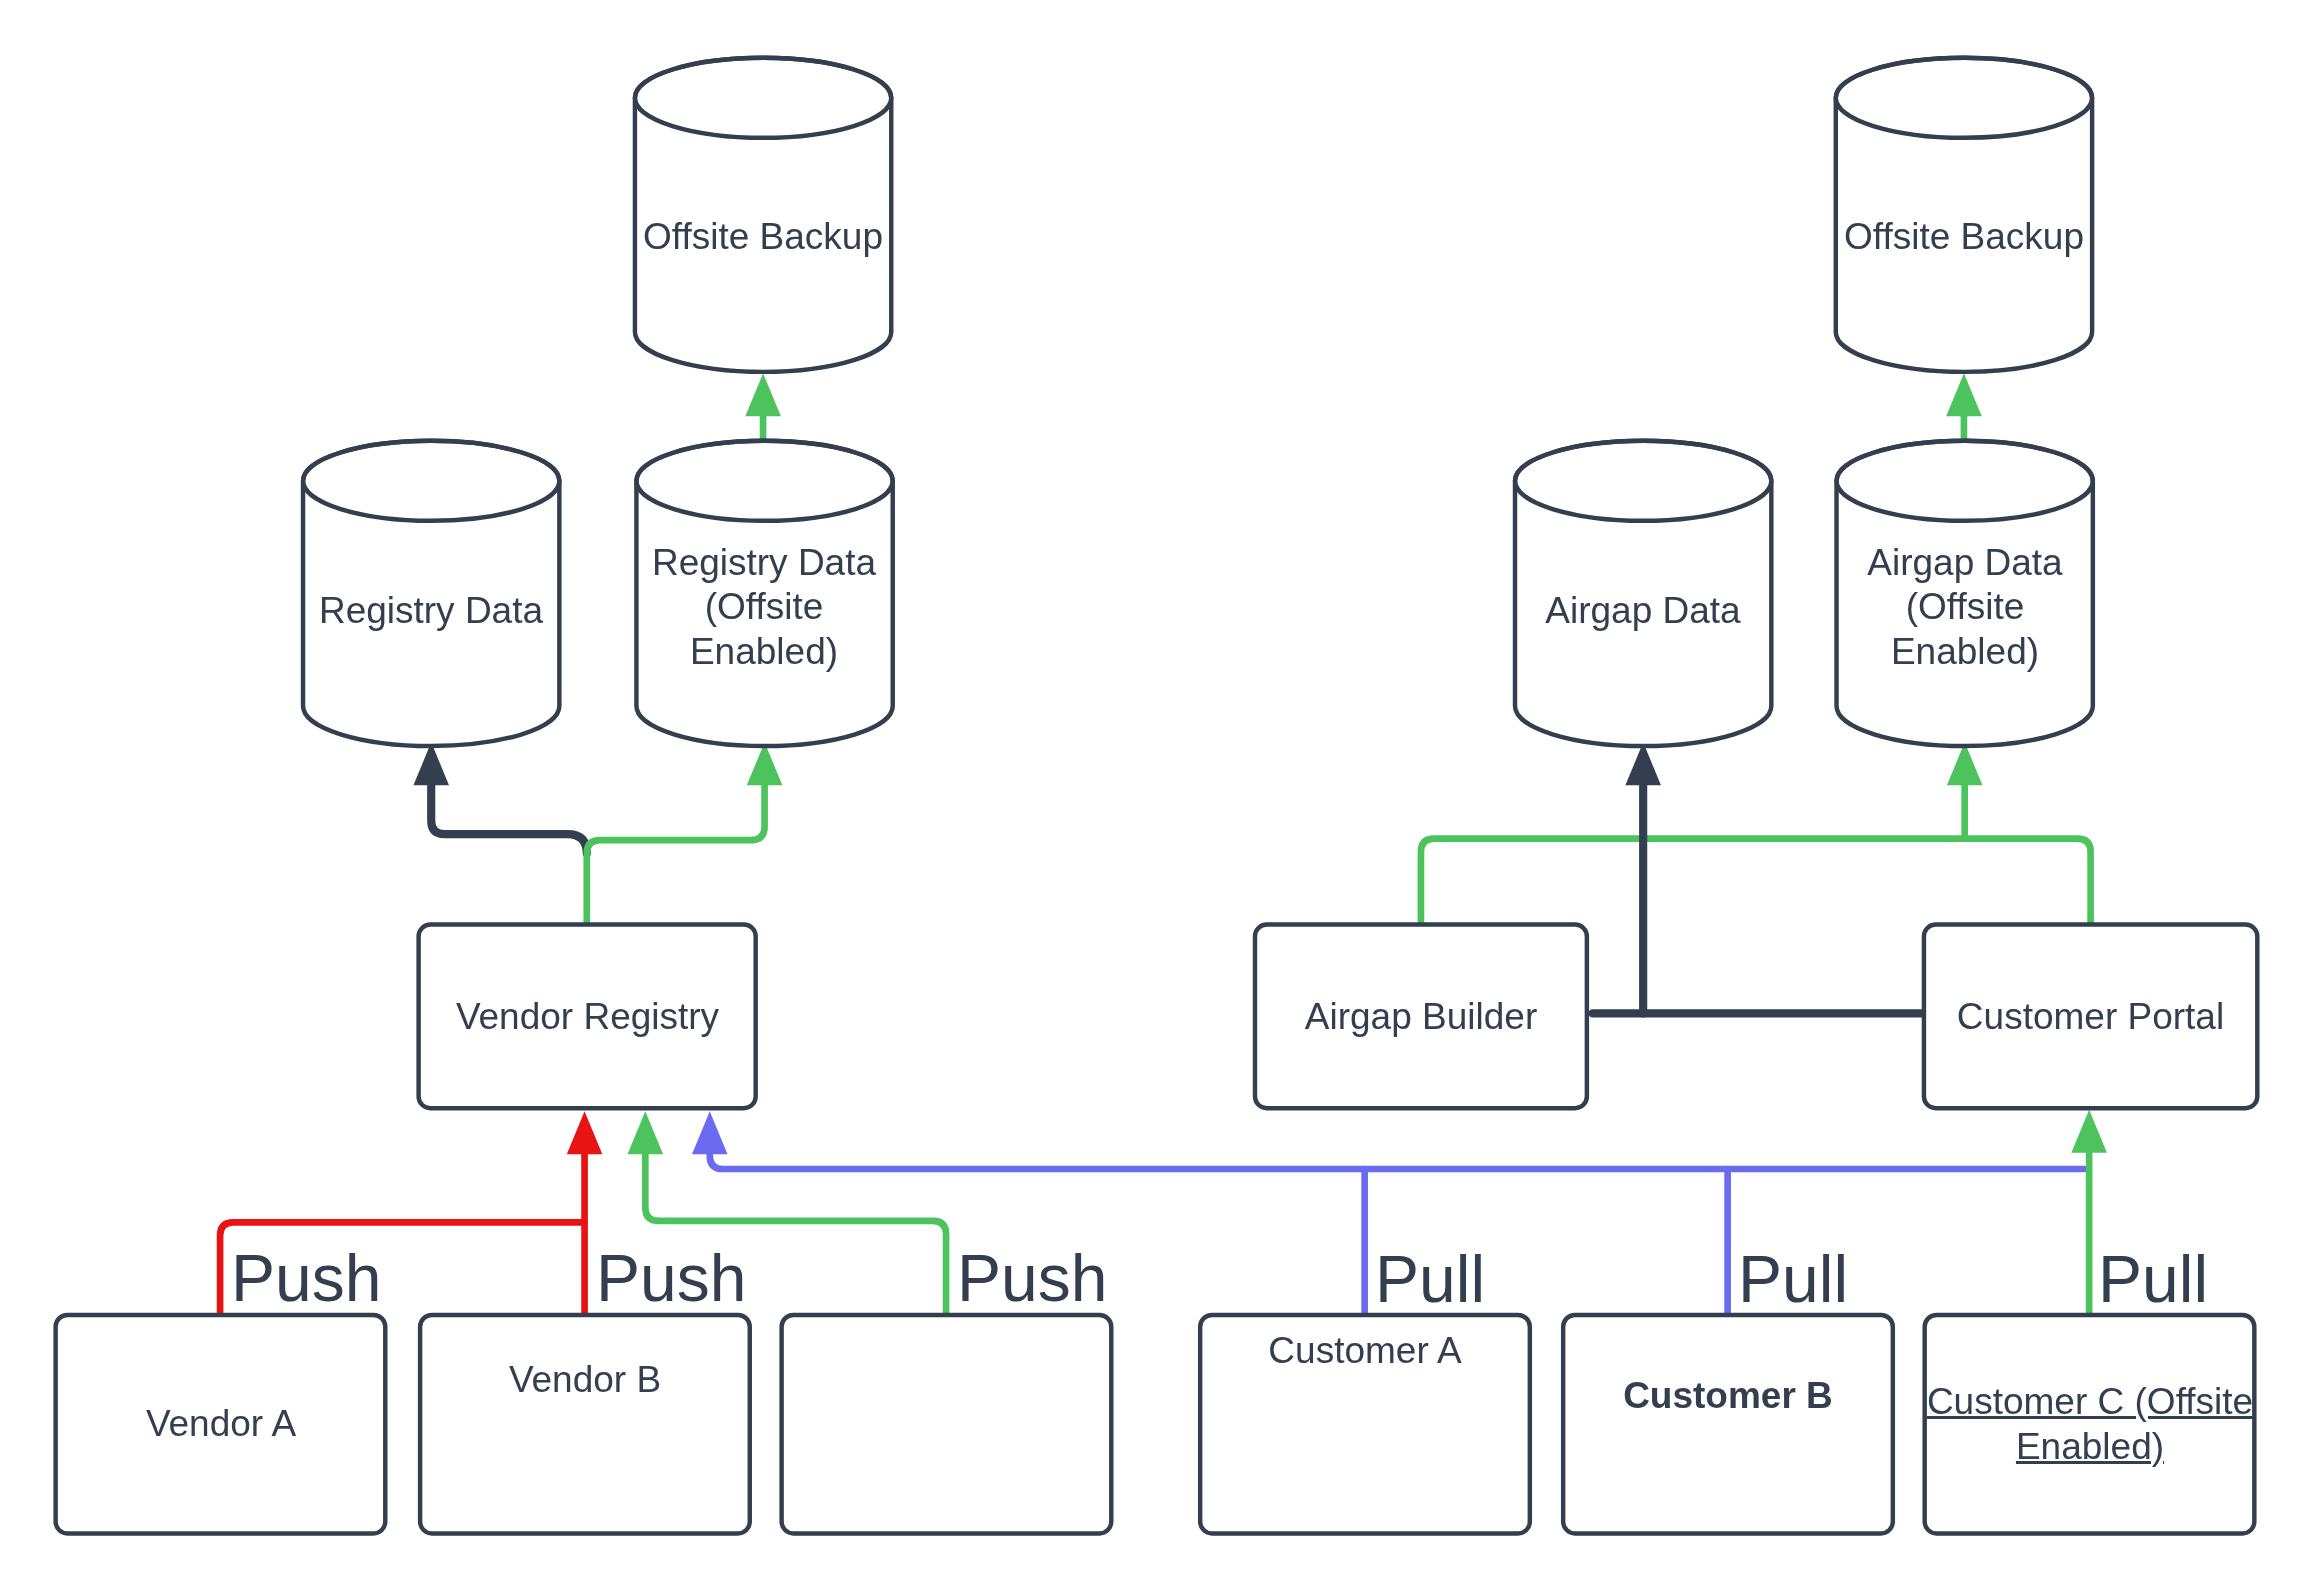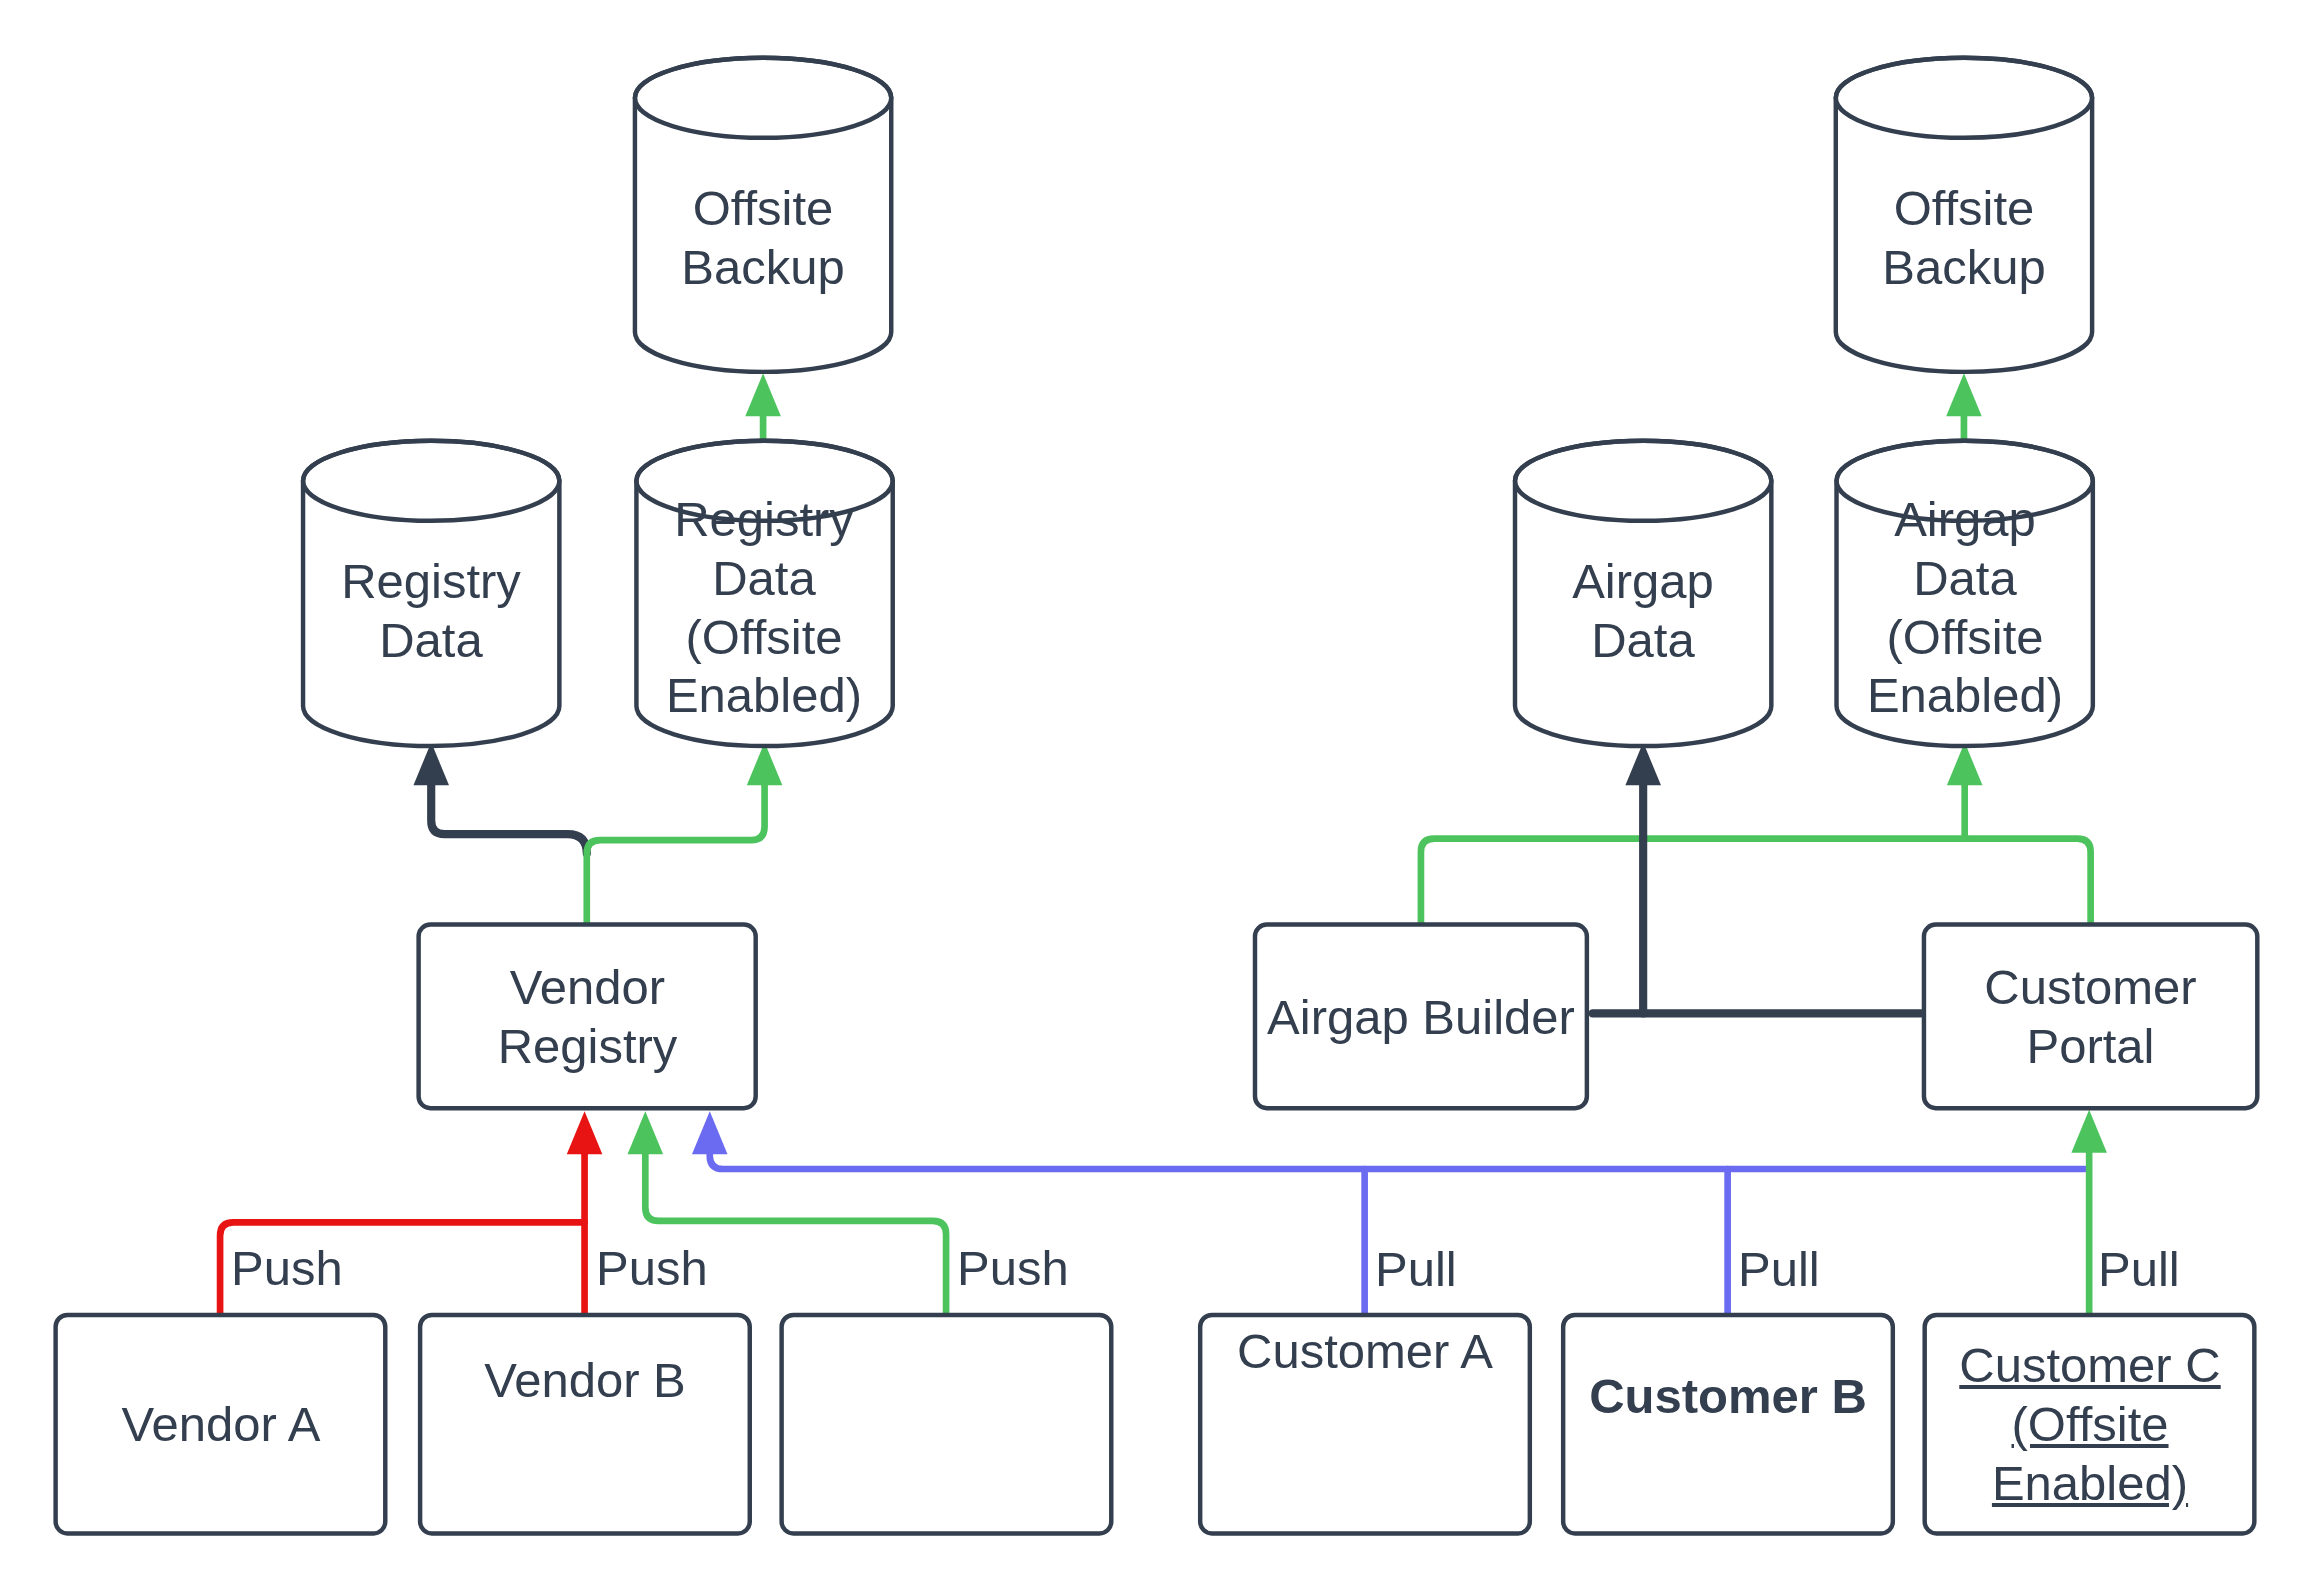--- a/index.html
+++ b/index.html
@@ -9,27 +9,27 @@
     background:#ffffff;
     font-family:"Liberation Sans","DejaVu Sans",sans-serif;
     overflow:hidden;
   }
   #edges-layer{position:absolute;left:0;top:0;width:2307px;height:1592px;}
   .label{
     position:absolute;
     display:flex;align-items:center;justify-content:center;
     text-align:center;
     color:#333e4e;
-    font-size:49px;line-height:1.2;
+    font-size:37px;line-height:1.2;
     pointer-events:none;
   }
   .edge-label{
     position:absolute;
     color:#333e4e;
-    font-size:49px;line-height:1.2;
+    font-size:66px;line-height:1.2;
     white-space:nowrap;
     pointer-events:none;
   }
 </style>
 </head>
 <body>
 
 <div id="canvas">
 
   <svg id="edges-layer" viewBox="0 0 3114 2149" xmlns="http://www.w3.org/2000/svg">

